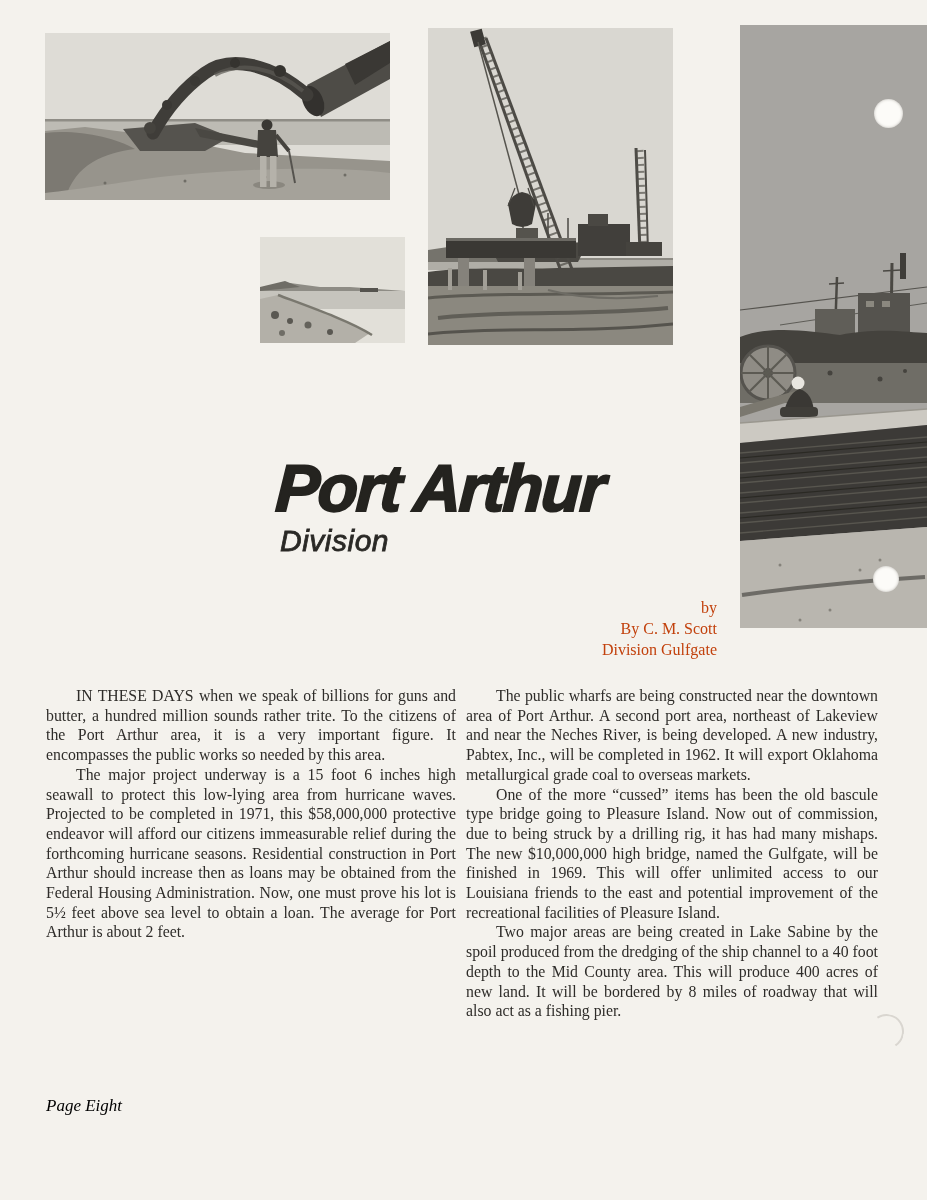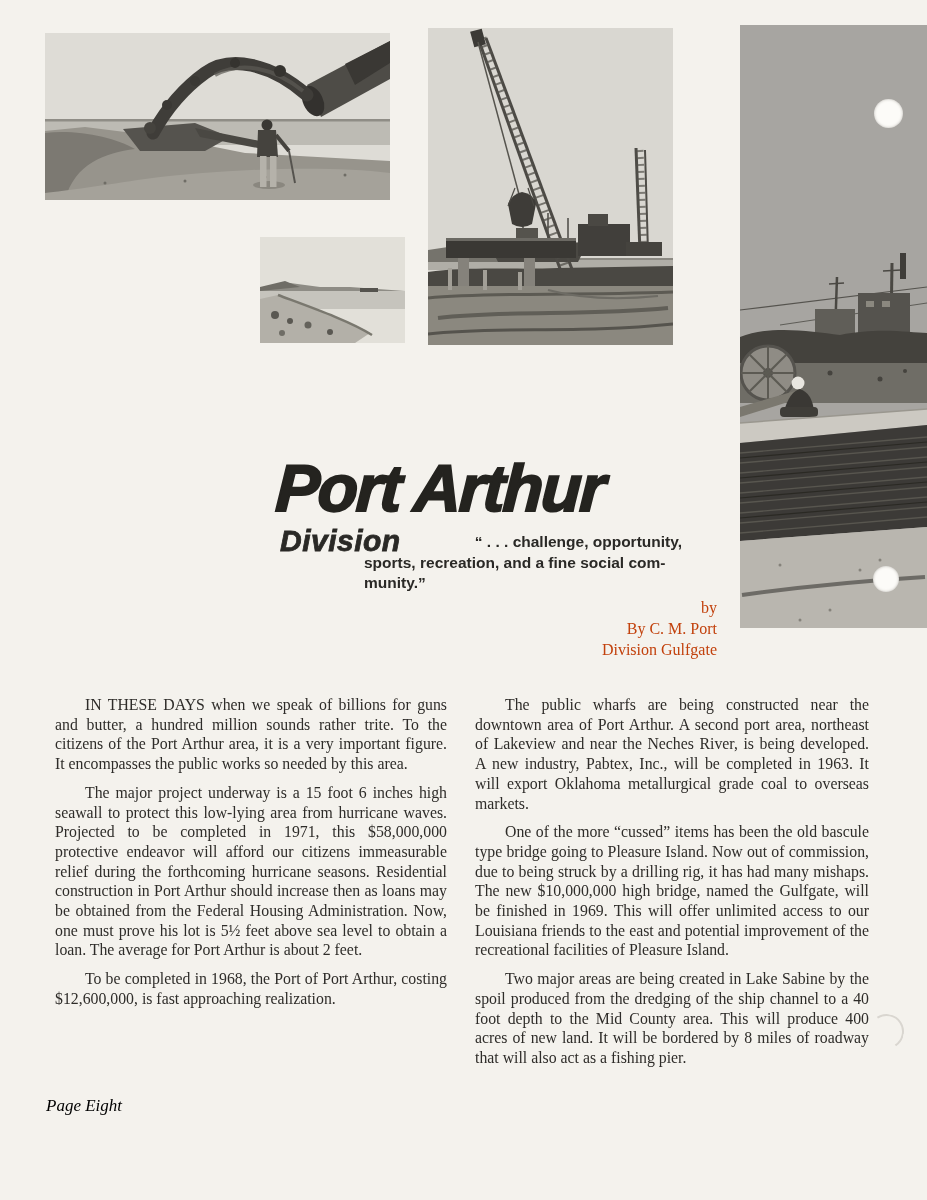--- a/index.html
+++ b/index.html
@@ -16,40 +16,40 @@
   #photo-construction{left:740px;top:25px;width:187px;height:603px;}
 
   .headline{
     position:absolute;left:276px;top:450px;white-space:nowrap;
     font-family:"Liberation Sans",sans-serif;font-style:italic;font-weight:bold;
     font-size:66px;letter-spacing:-2px;color:#24231f;
     -webkit-text-stroke:2px #24231f;transform:skewX(-3deg);
   }
   .division{
     position:absolute;left:280px;top:524px;
-    font-family:"Liberation Sans",sans-serif;font-style:italic;font-weight:bold;
+    font-family:"Liberation Sans",sans-serif;font-style:italic;font-weight:normal;
     font-size:30px;letter-spacing:0.5px;color:#2a2926;-webkit-text-stroke:0.8px #2a2926;
   }
   .quote{
     position:absolute;left:364px;top:532px;width:318px;
     font-family:"Liberation Sans",sans-serif;font-weight:bold;
     font-size:15.5px;line-height:20.5px;color:#2a2926;
   }
   .quote .l1{text-align:right;}
   .quote .l2{text-align:left;}
   .quote .l3{text-align:left;}
   .byline{
     position:absolute;left:517px;top:597px;width:200px;text-align:right;
     font-size:16px;line-height:21px;color:#c2410c;
   }
   .col{
     position:absolute;top:686px;font-size:15.8px;line-height:19.7px;
     text-align:justify;color:#2e2c29;
   }
-  .col p{margin:9px;text-indent:30px;}
+  .col p{margin:0;text-indent:30px;}
   #col-left{left:46px;width:410px;}
   #col-right{left:466px;width:412px;}
   .footer{
     position:absolute;left:46px;top:1096px;font-style:italic;font-size:17px;color:#000000;
   }
   .hole{
     position:absolute;background:#fcfbf8;border-radius:50%;
     box-shadow:inset 0 0 3px rgba(60,55,45,.35);
   }
   #hole-top{left:874px;top:99px;width:29px;height:29px;}
@@ -218,39 +218,33 @@
     </svg>
   </div>
 
   <div class="hole" id="hole-top"></div>
   <div class="hole" id="hole-bottom"></div>
   <div class="pen-mark"></div>
 
   <div class="headline">Port Arthur</div>
   <div class="division">Division</div>
 
-  <div class="quote">
-    <div class="l1">“ . . . challenge, opportunity,</div>
-    <div class="l2">sports, recreation, and a fine social com-</div>
-    <div class="l3">munity.”</div>
-  </div>
 
   <div class="byline">
     <div>by</div>
-    <div>By C. M. Port</div>
+    <div>By C. M. Scott</div>
     <div>Division Gulfgate</div>
   </div>
 
   <div class="col" id="col-left">
     <p>IN THESE DAYS when we speak of billions for guns and butter, a hundred million sounds rather trite.  To the citizens of the Port Arthur area, it is a very important figure.  It encompasses the public works so needed by this area.</p>
     <p>The major project underway is a 15 foot 6 inches high seawall to protect this low-lying area from hurricane waves.  Projected to be completed in 1971, this $58,000,000 protective endeavor will afford our citizens immeasurable relief during the forthcoming hurricane seasons.  Residential construction in Port Arthur should increase then as loans may be obtained from the Federal Housing Administration.  Now, one must prove his lot is 5½ feet above sea level to obtain a loan.  The average for Port Arthur is about 2 feet.</p>
-    <p>To be completed in 1968, the Port of Port Arthur, costing $12,600,000, is fast approaching realization.</p>
   </div>
 
   <div class="col" id="col-right">
-    <p>The public wharfs are being constructed near the downtown area of Port Arthur.  A second port area, northeast of Lakeview and near the Neches River, is being developed.  A new industry, Pabtex, Inc., will be completed in 1963.  It will export Oklahoma metallurgical grade coal to overseas markets.</p>
+    <p>The public wharfs are being constructed near the downtown area of Port Arthur.  A second port area, northeast of Lakeview and near the Neches River, is being developed.  A new industry, Pabtex, Inc., will be completed in 1962.  It will export Oklahoma metallurgical grade coal to overseas markets.</p>
     <p>One of the more “cussed” items has been the old bascule type bridge going to Pleasure Island.  Now out of commission, due to being struck by a drilling rig, it has had many mishaps.  The new $10,000,000 high bridge, named the Gulfgate, will be finished in 1969.  This will offer unlimited access to our Louisiana friends to the east and potential improvement of the recreational facilities of Pleasure Island.</p>
     <p>Two major areas are being created in Lake Sabine by the spoil produced from the dredging of the ship channel to a 40 foot depth to the Mid County area.  This will produce 400 acres of new land.  It will be bordered by 8 miles of roadway that will also act as a fishing pier.</p>
   </div>
 
   <div class="footer">Page Eight</div>
 
 </div>
 
 </body></html>

